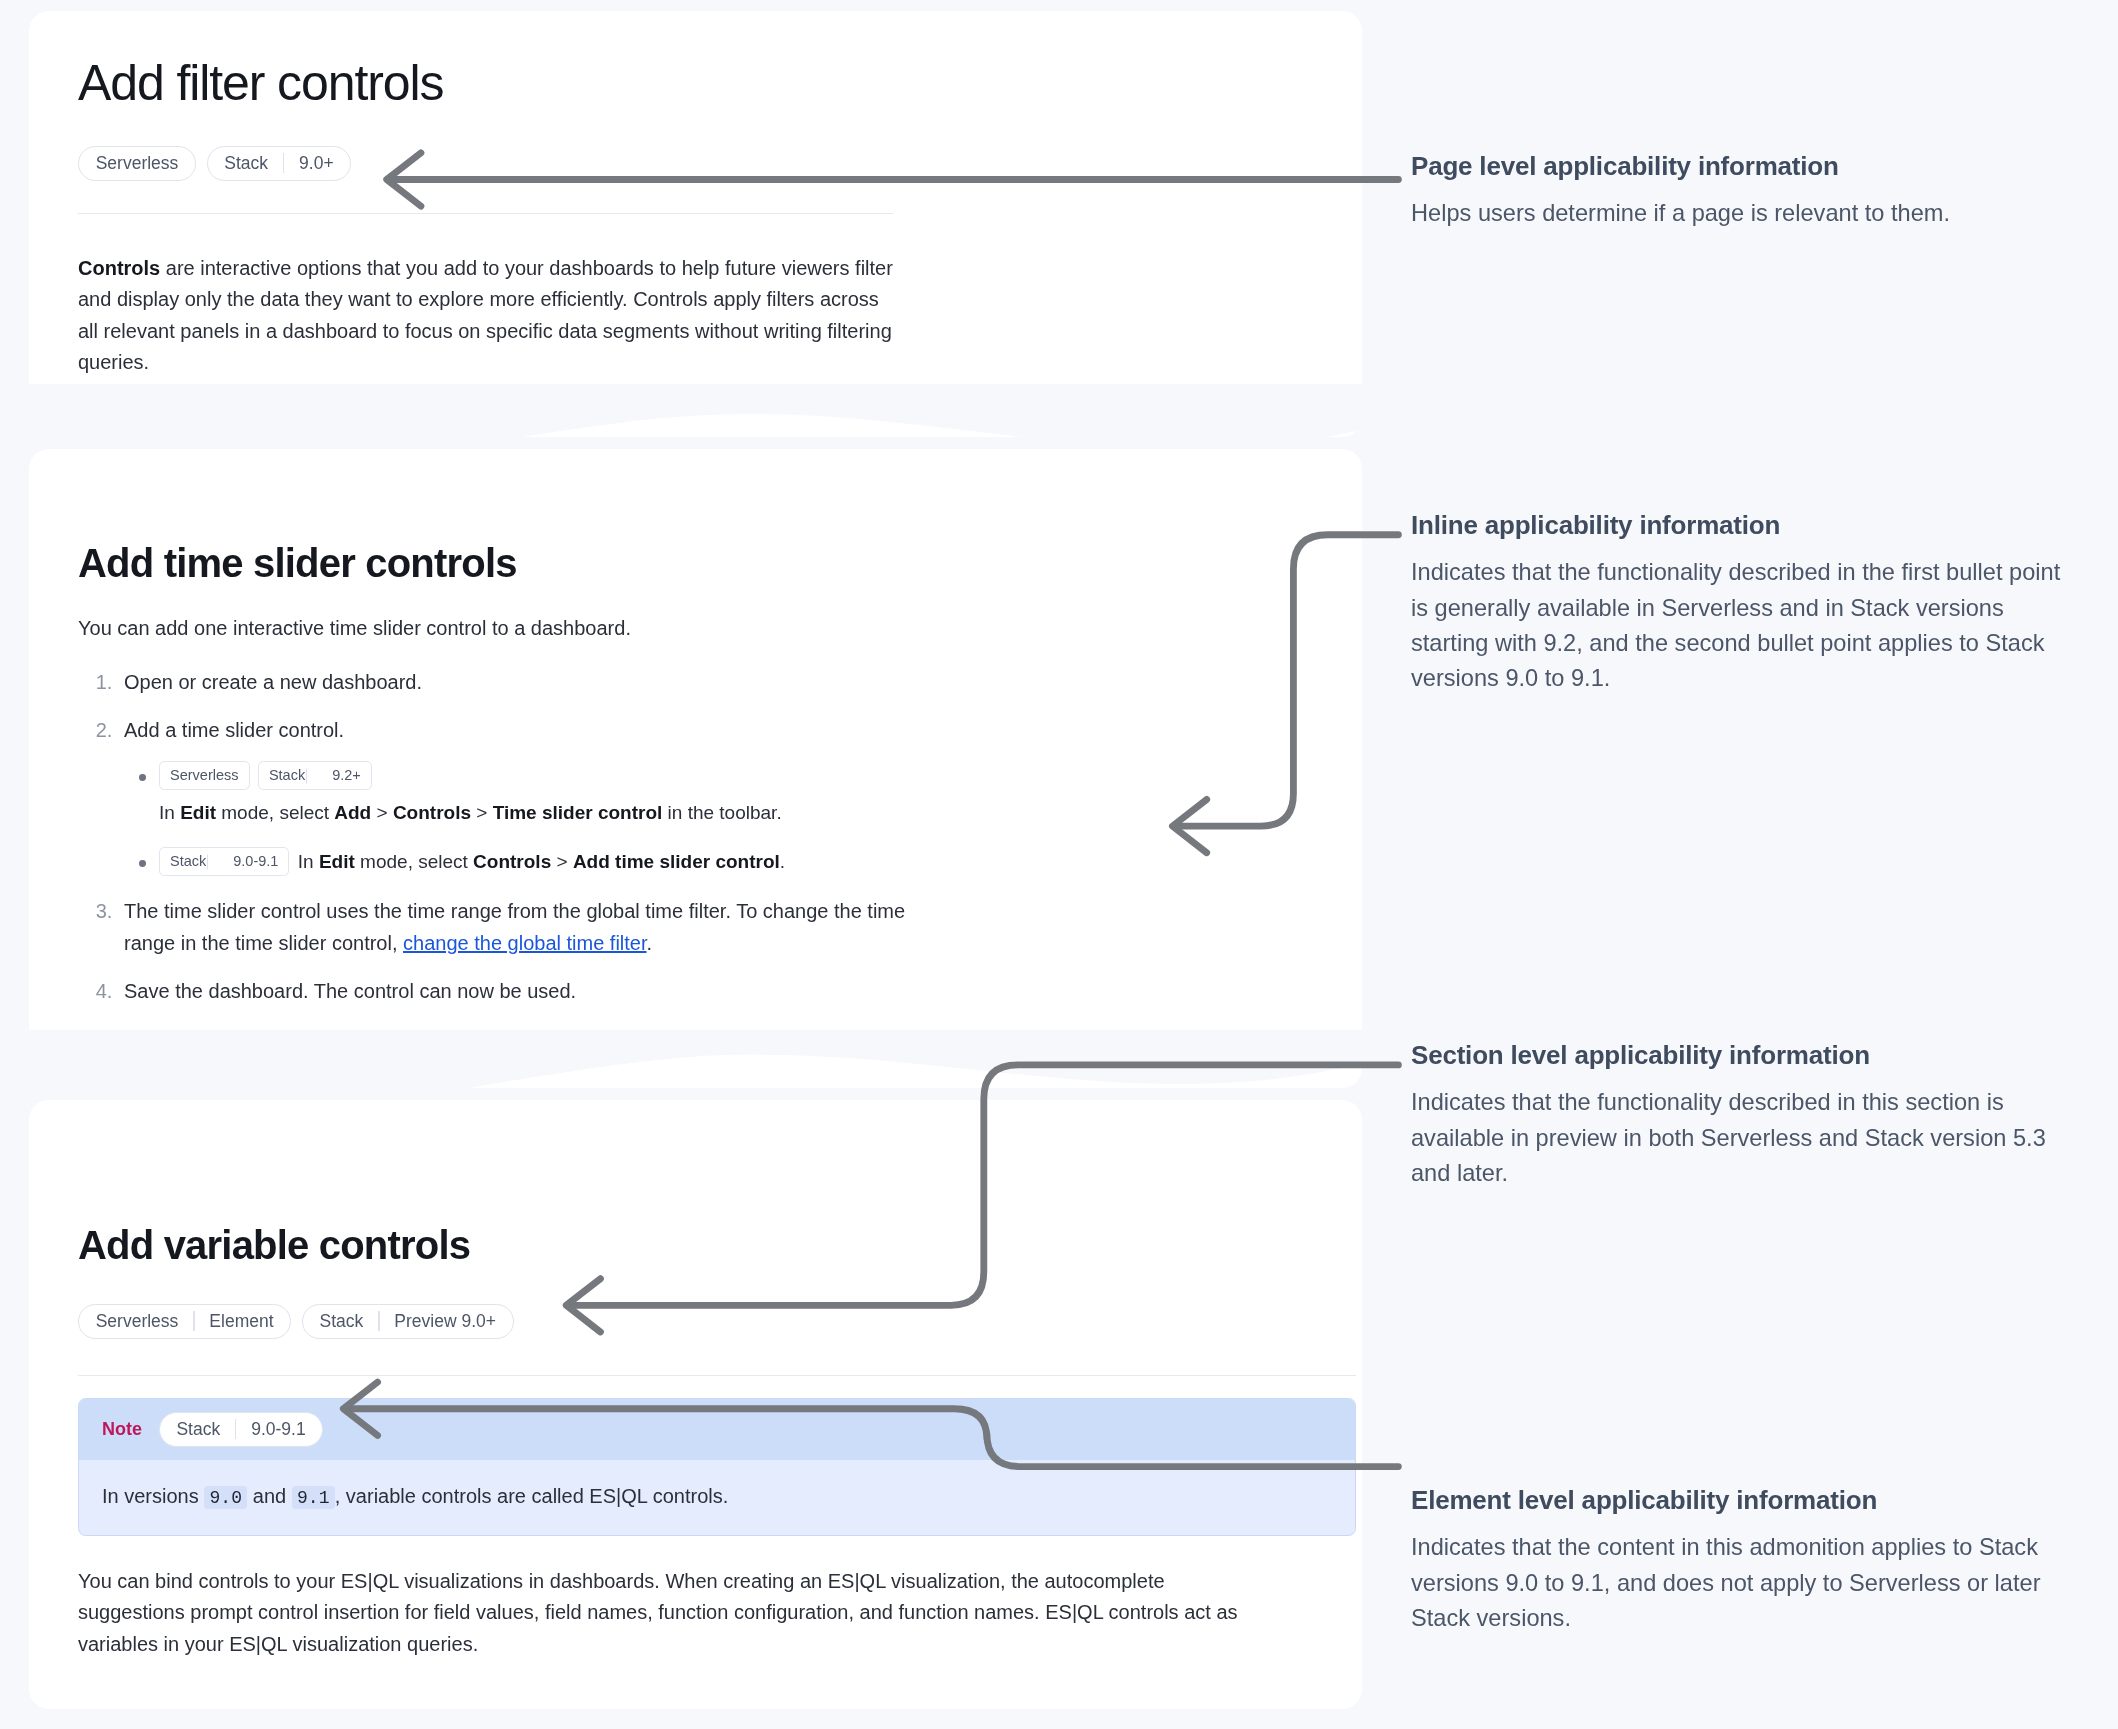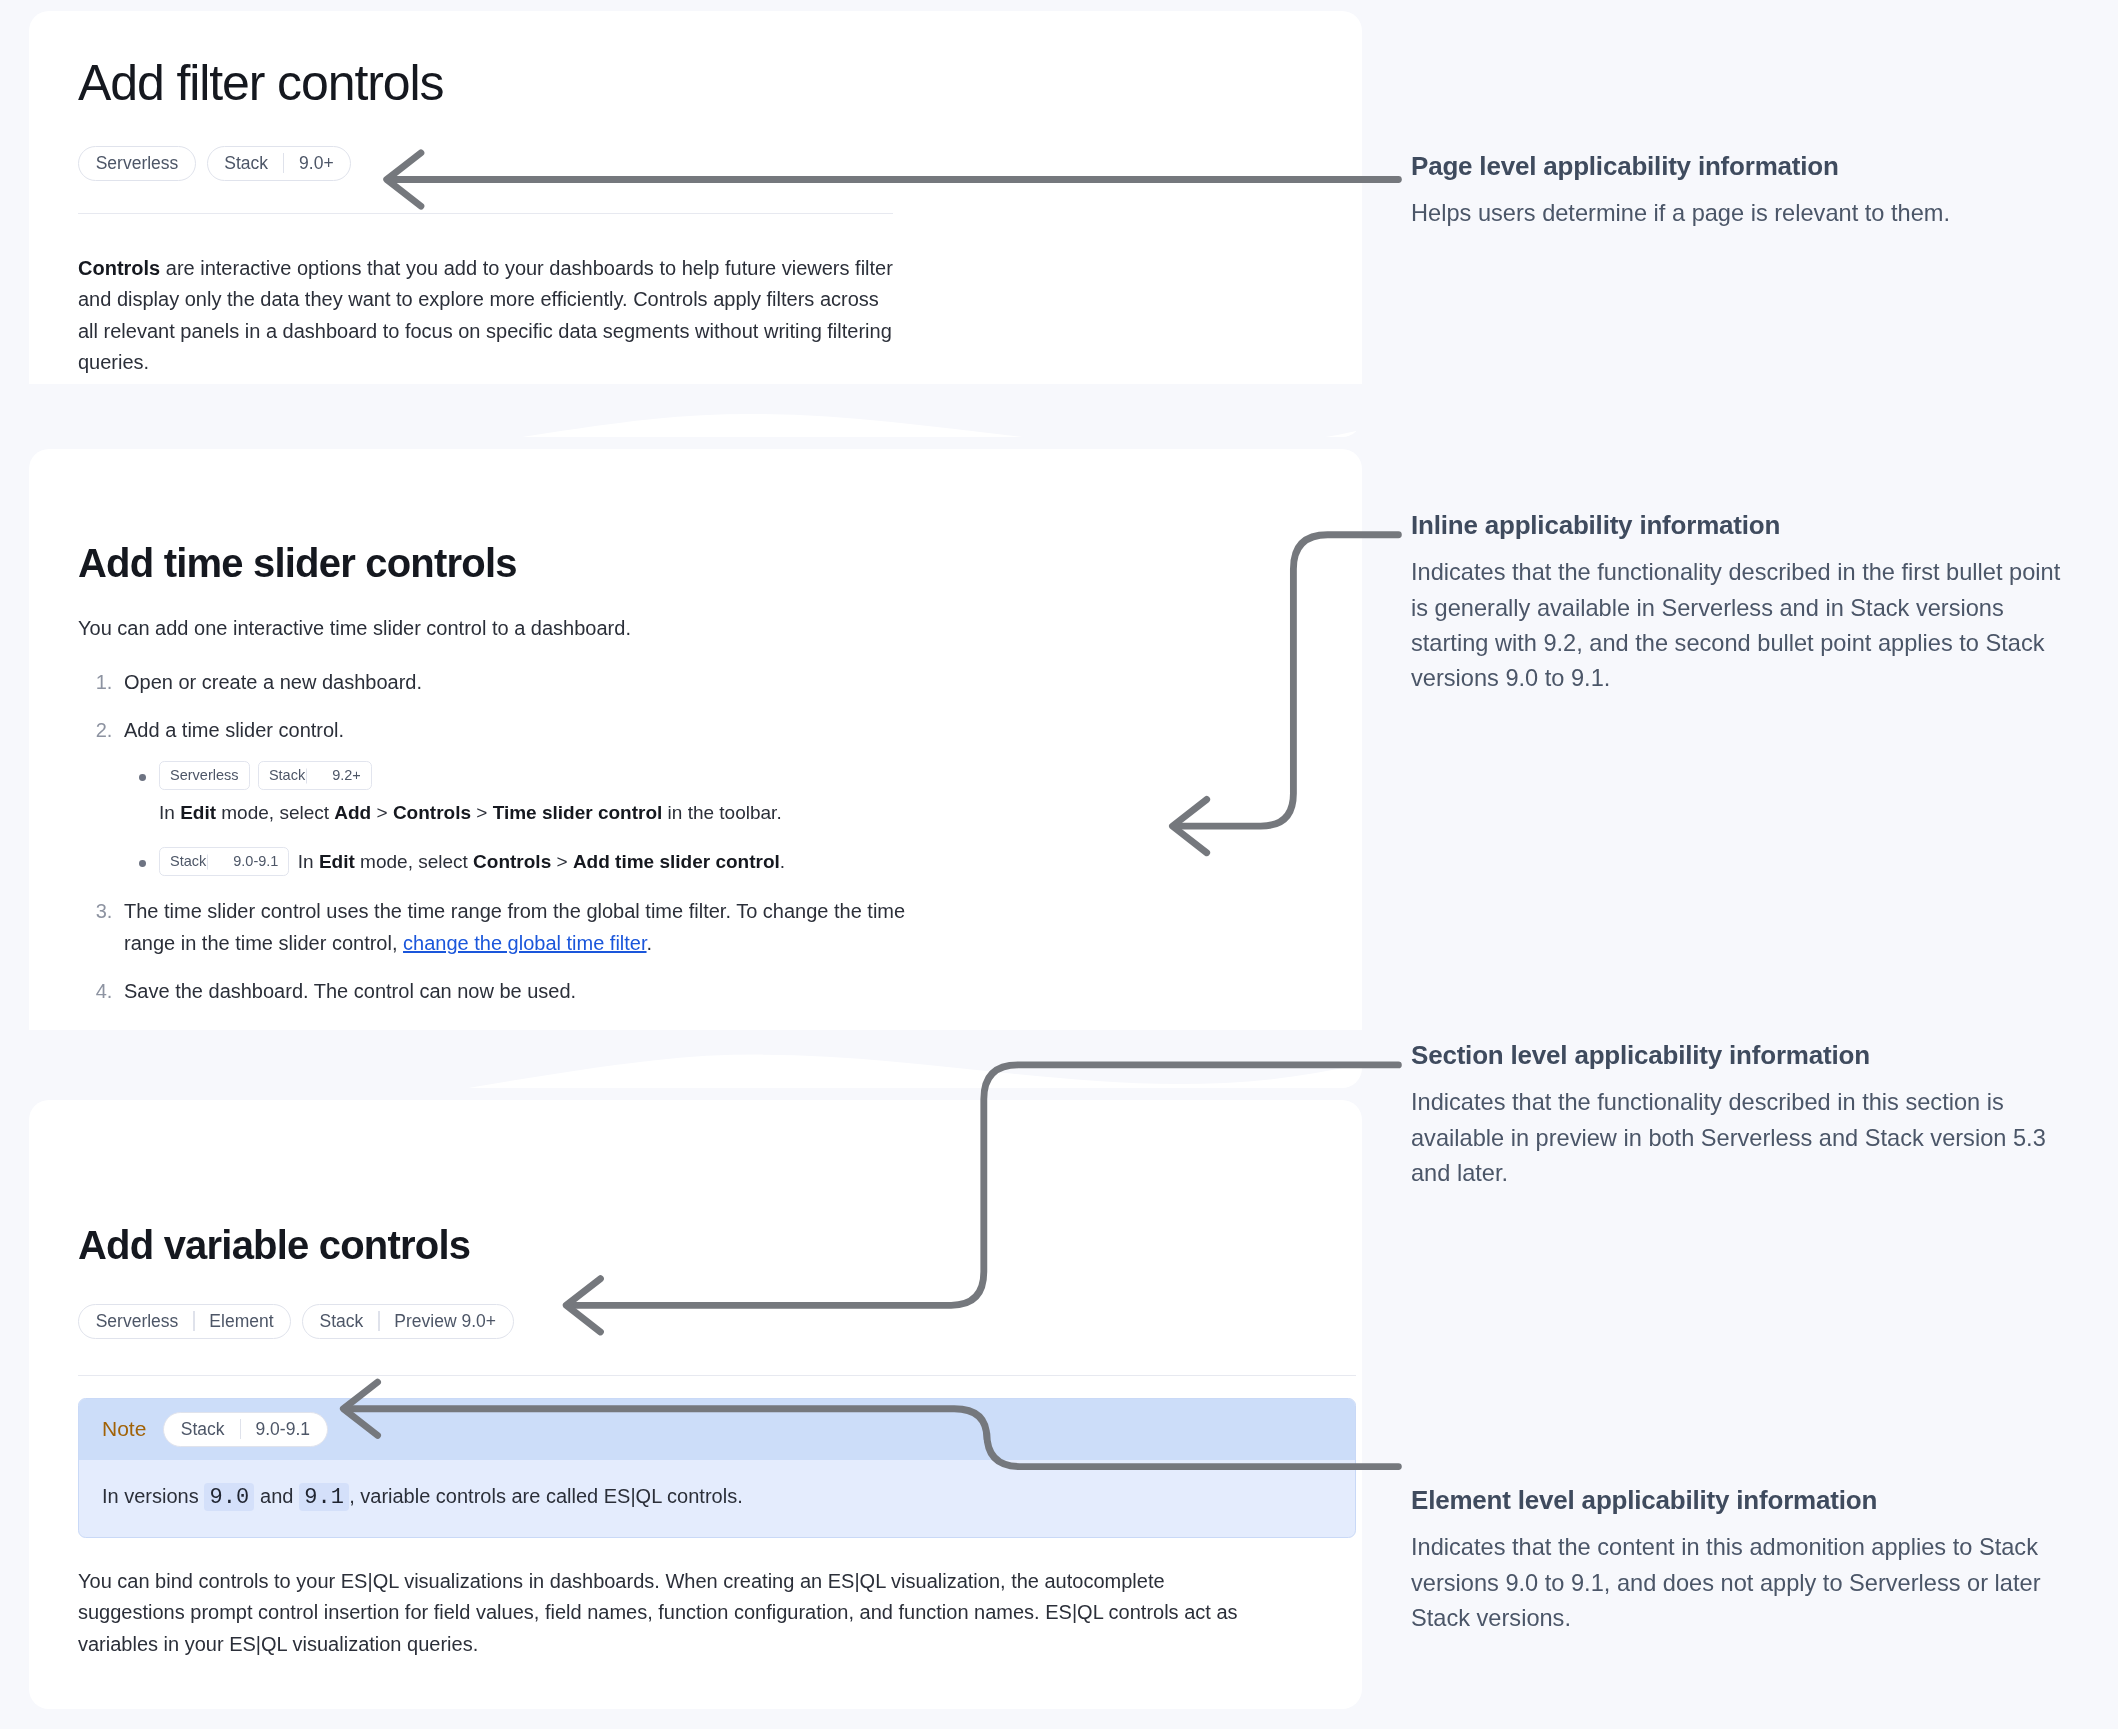--- a/index.html
+++ b/index.html
@@ -164,33 +164,33 @@
     border: 0.8px solid #c9d9f7;
   }
   .admonition-head {
     background: #ccddf9;
     display: flex;
     align-items: center;
     gap: 16.7px;
     padding: 13px 23px;
   }
   .admonition-label {
-    font-size: 21px;
-    font-weight: 400;
-    color: #a16207;
+    font-size: 18px;
+    font-weight: 700;
+    color: #be185d;
   }
   .admonition-body {
     padding: 21px 23px 23px 23px;
     font-size: 20px;
     line-height: 1.5;
     color: #2b2f39;
   }
   code.inline-code {
     font-family: "Liberation Mono", monospace;
-    font-size: 22px;
+    font-size: 18px;
     background: #d4e0fa;
     border-radius: 3.8px;
     padding: 1.5px 5.3px;
     color: #1f2430;
   }
 
   
   .annotation {
     position: absolute;
     width: 654px;

